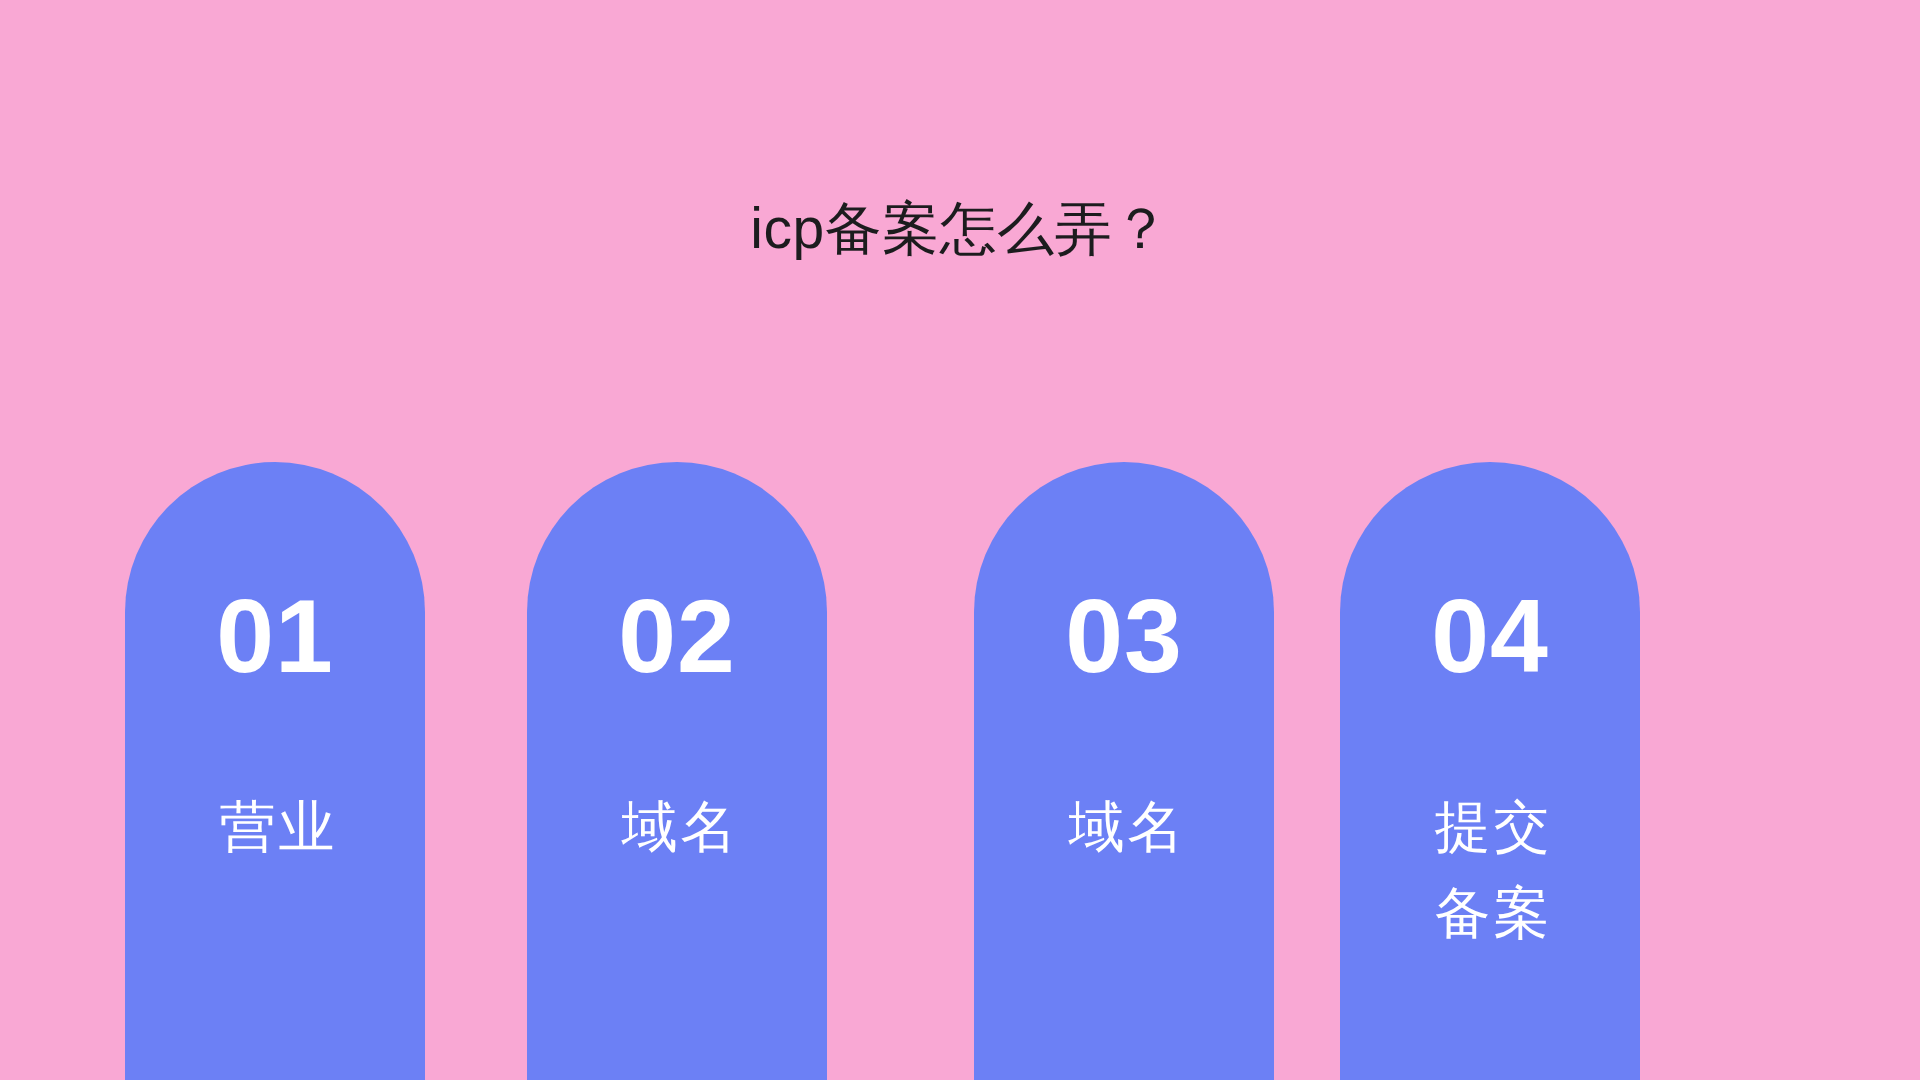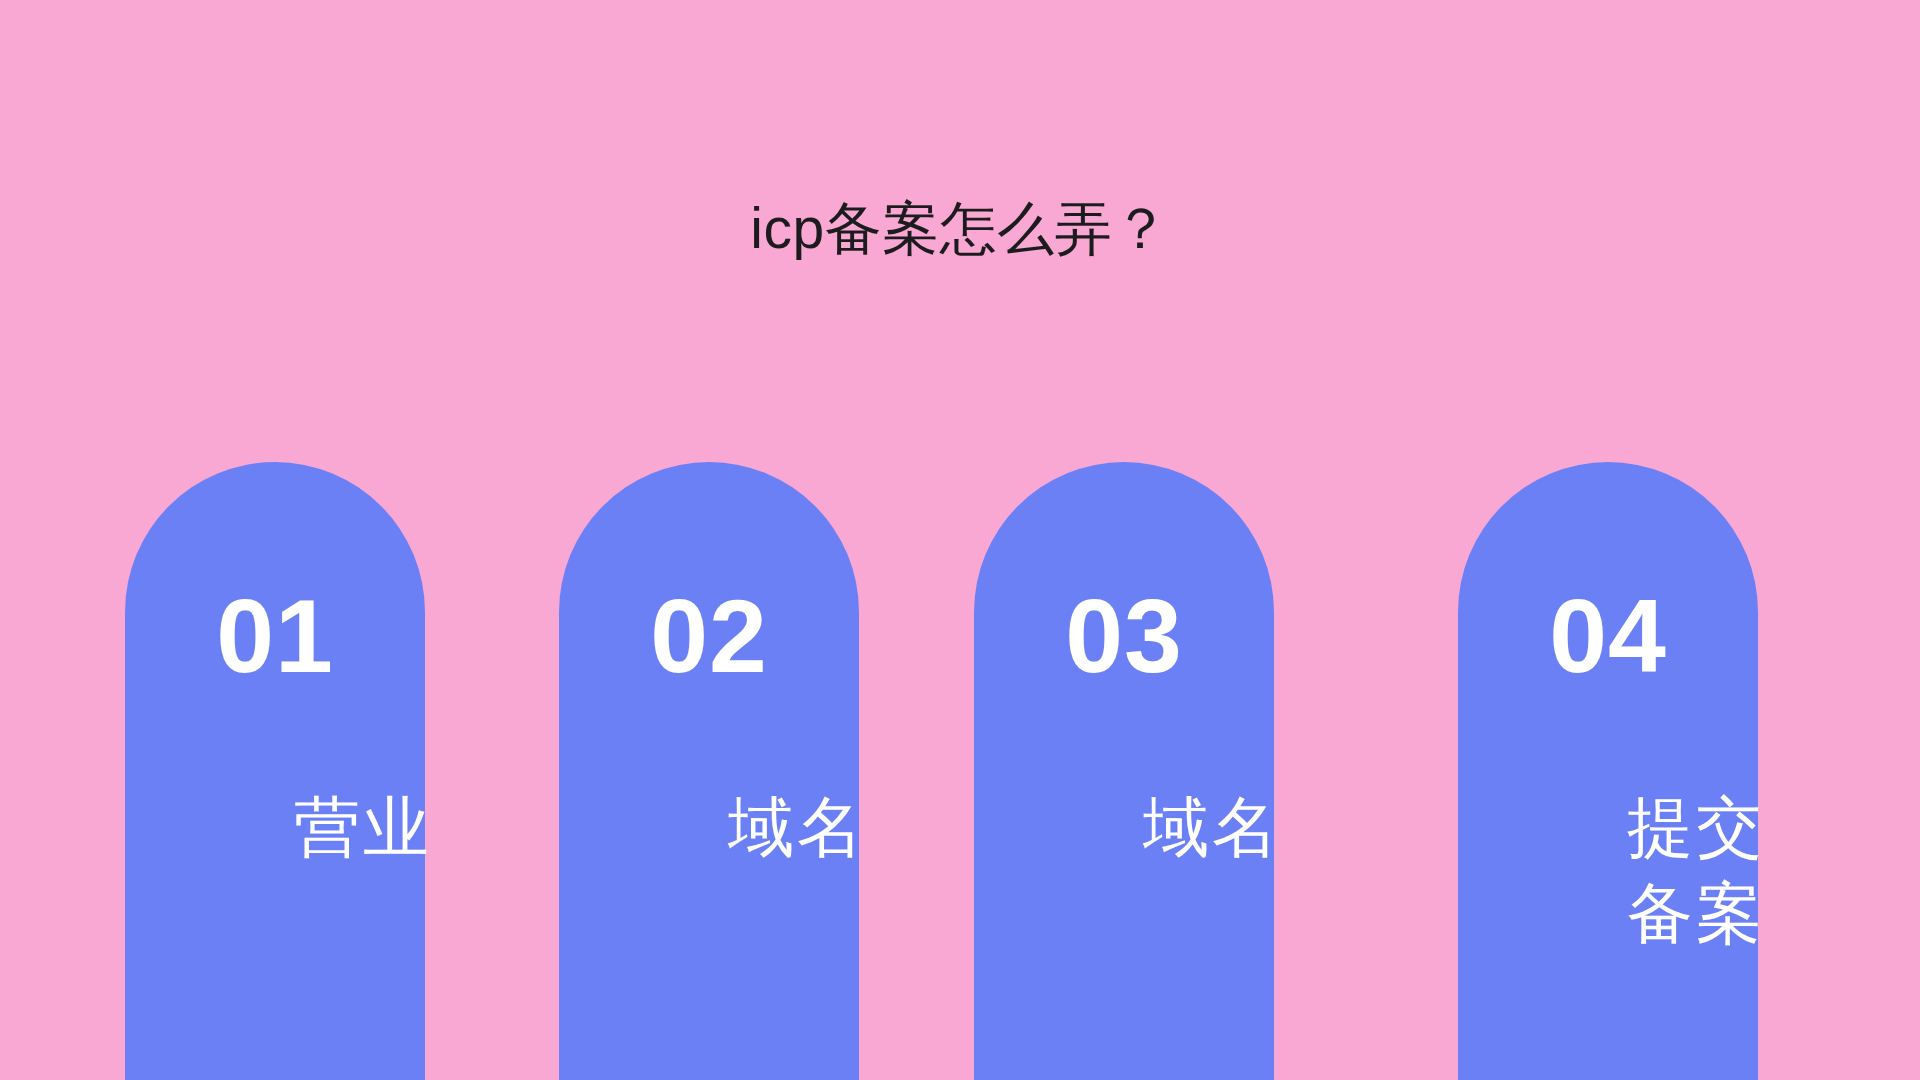--- a/index.html
+++ b/index.html
@@ -56,44 +56,44 @@
     background: #6c80f5;
     border-top-left-radius: 150px;
     border-top-right-radius: 150px;
     border-bottom-left-radius: 0;
     border-bottom-right-radius: 0;
     color: #ffffff;
     box-sizing: border-box;
   }
 
   .step-card.pos-0 { left: 0px; margin-left: 17px;    }
-  .step-card.pos-1 { left: 451px; padding-left: 31px;  }
+  .step-card.pos-1 { left: 419px; padding-left: 31px;  }
   .step-card.pos-2 { left: 866px; text-decoration: underline;  }
-  .step-card.pos-3 { left: 1350px; }
+  .step-card.pos-3 { left: 1232px; }
 
   .card-number {
     position: absolute;
     left: 0;
     top: 122px;
     width: 300px;
     text-align: center;
     font-size: 104px;
     line-height: 104px;
     font-weight: 700;
     letter-spacing: 1px;
     color: #ffffff;
   }
 
   .card-label {
     position: absolute;
     left: 0;
     top: 322px;
     width: 307px;
-    text-align: right;
-    font-size: 66px;
+    text-align: center;
+    font-size: 56px;
     line-height: 86px;
     font-weight: 400;
     letter-spacing: 3px;
     color: #ffffff;
   }
 
   .card-label-line {
     display: block;
   }
 </style>

